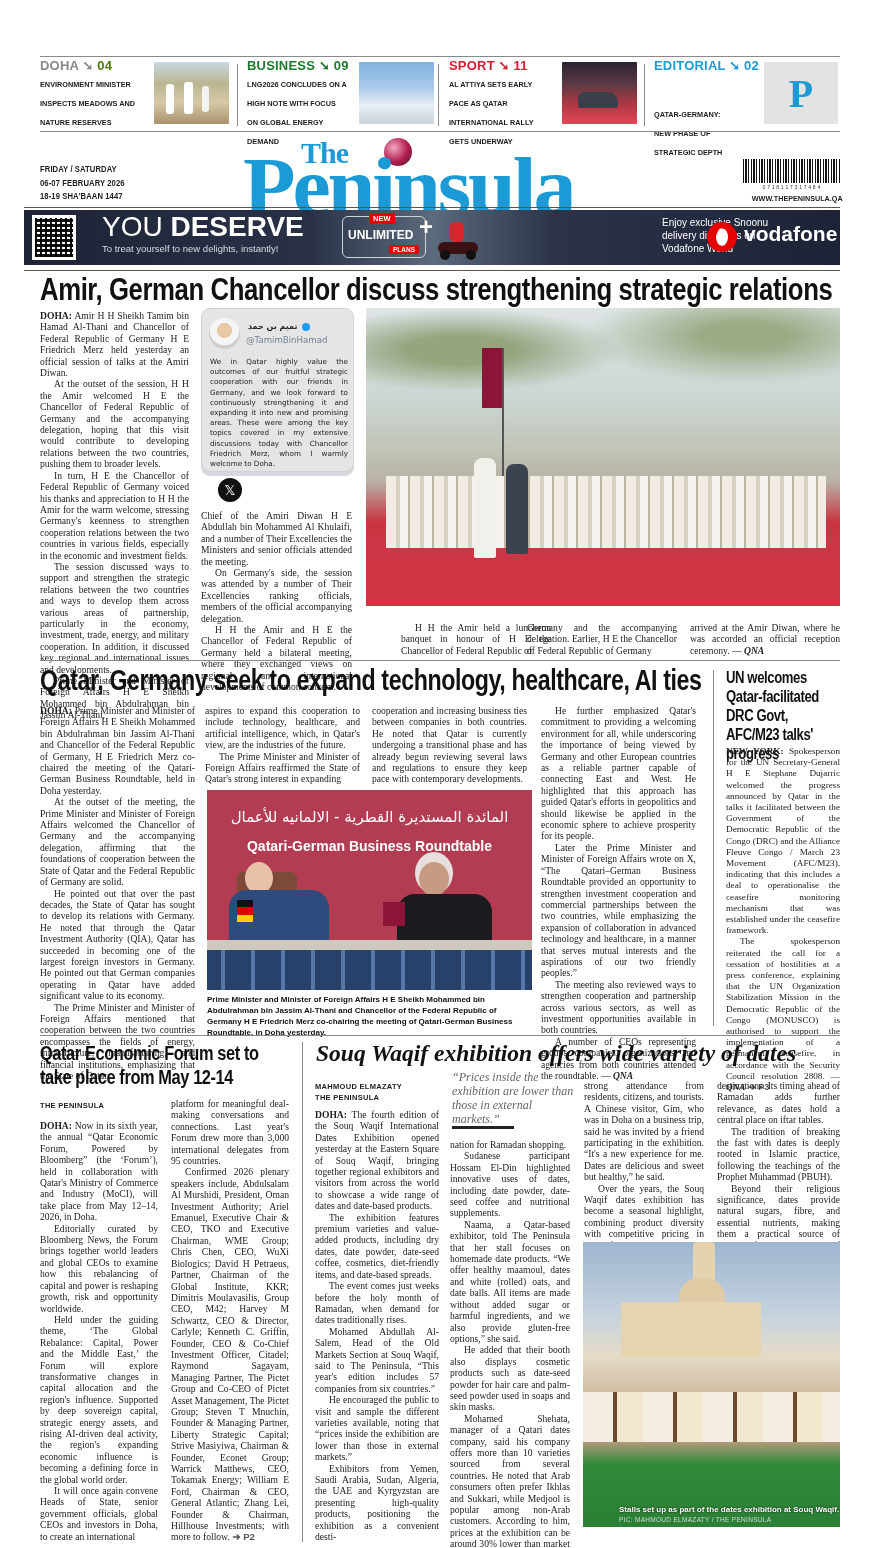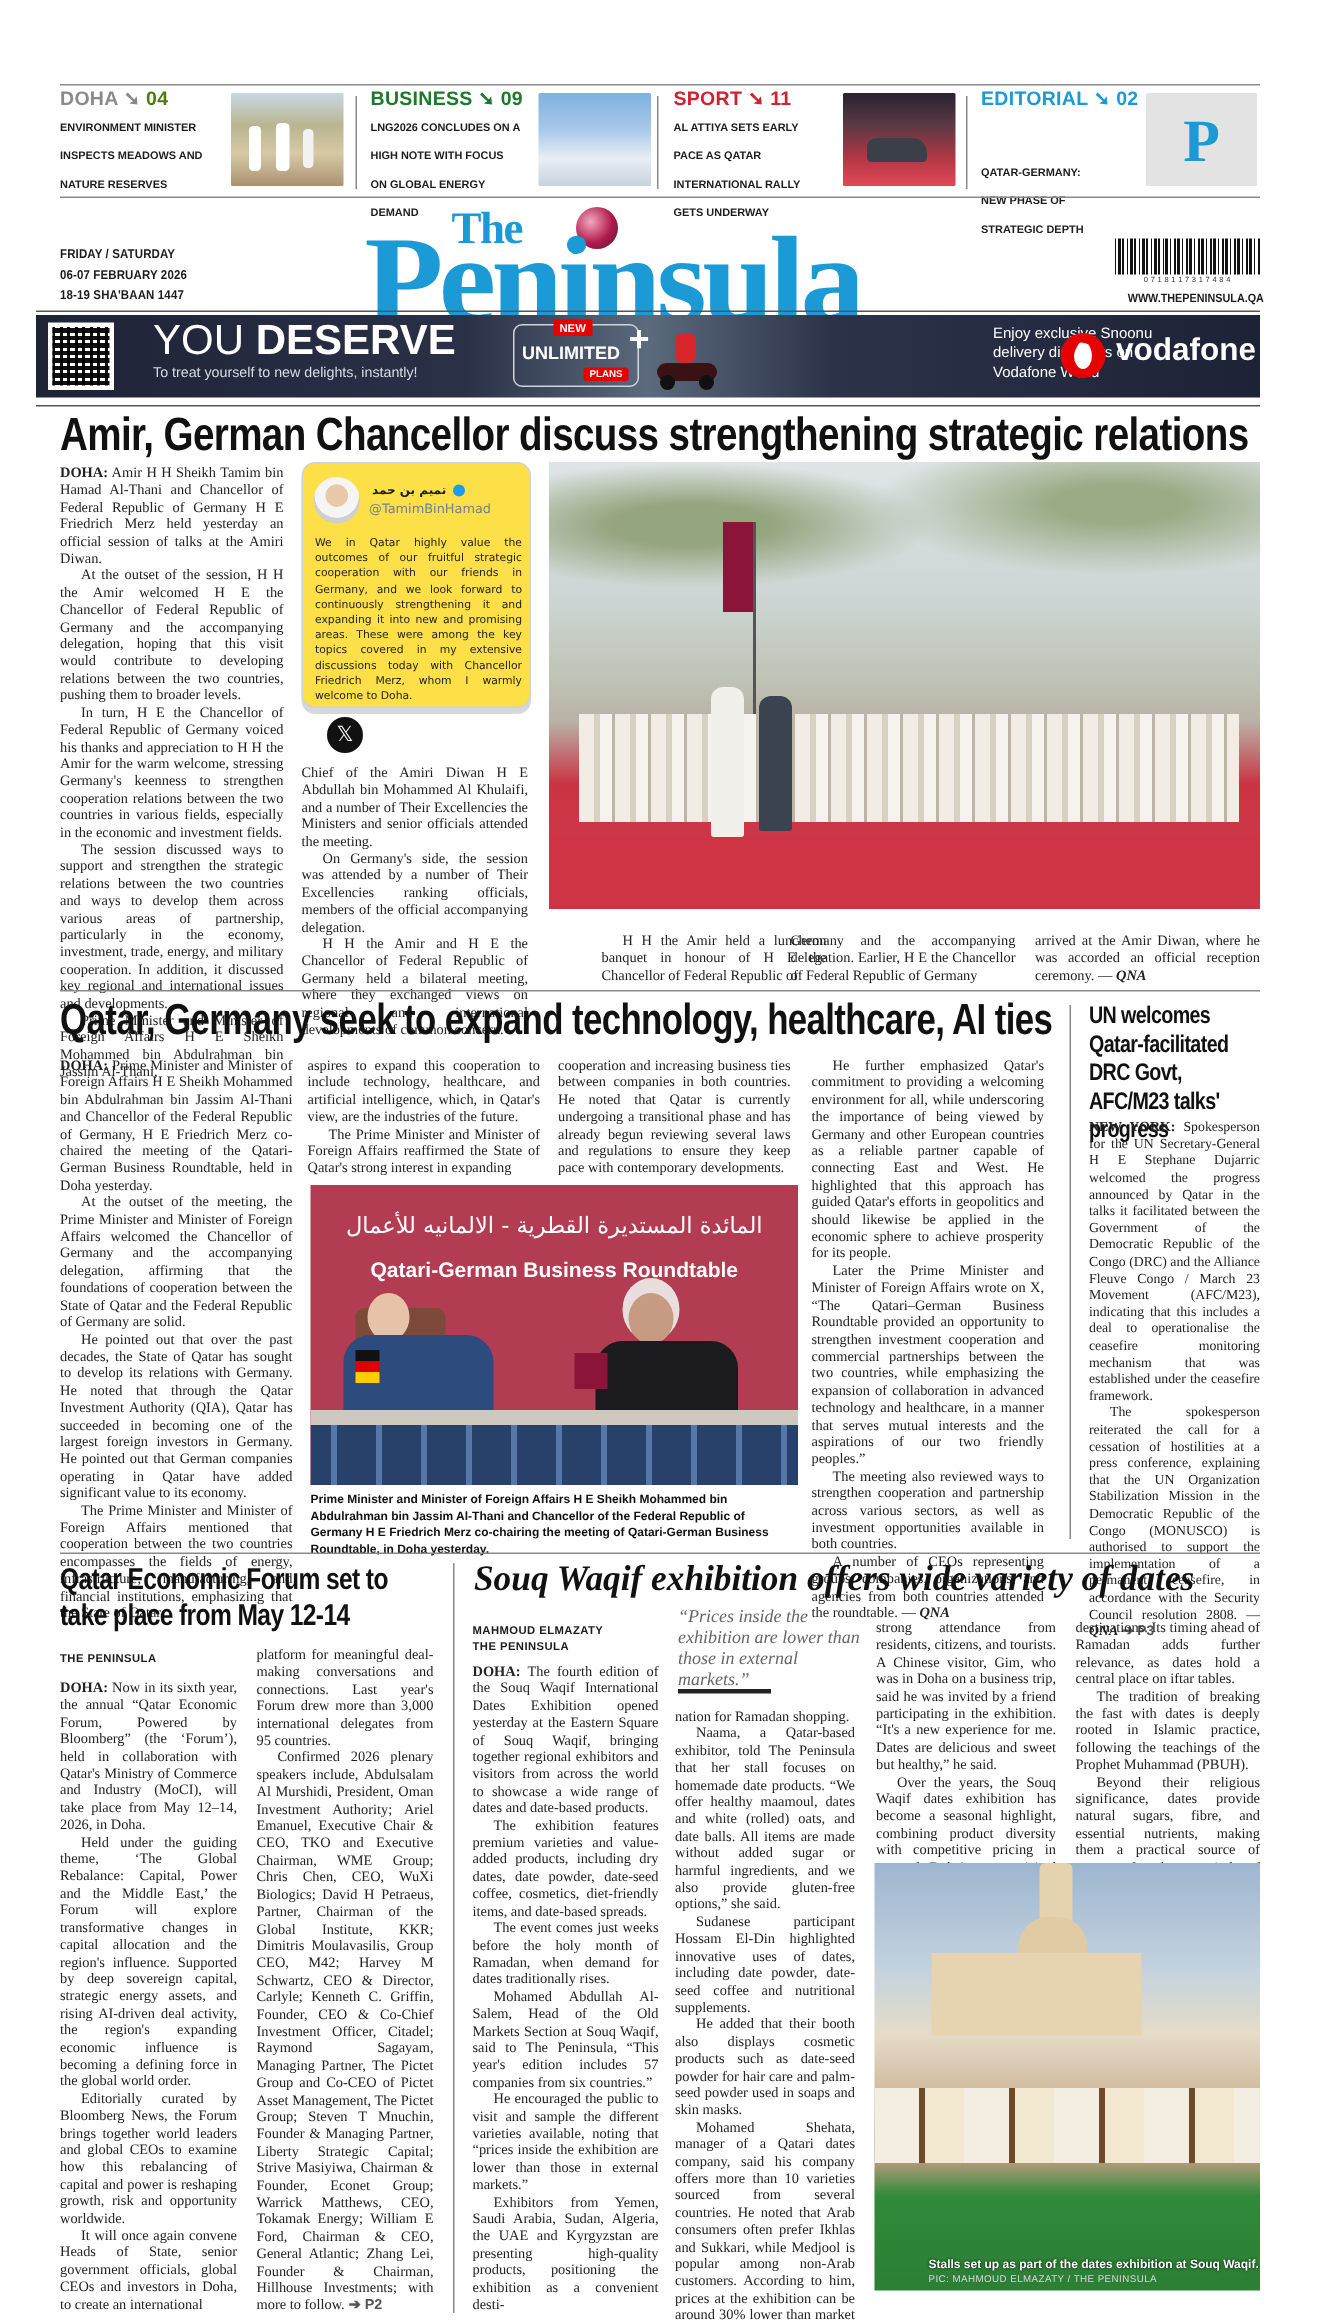--- a/index.html
+++ b/index.html
@@ -26,21 +26,21 @@
 
 .h1{font-family:"Liberation Sans",sans-serif;font-weight:700;color:#111;letter-spacing:-.5px;transform-origin:left top;white-space:nowrap}
 
 .col{position:absolute;font-size:9.6px;line-height:11.4px;text-align:justify;hyphens:auto;color:#222}
 .col p{text-indent:14px}
 .col p.first{text-indent:0}
 .col b.dl{font-weight:700}
 .col i.src{font-weight:700;font-style:italic}
 .arrowref{font-family:"Liberation Sans",sans-serif;font-weight:700;color:#555}
 
-.tweet{position:absolute;left:201px;top:308px;width:153px;height:164px;border:1.5px solid #cfd3d8;border-radius:9px;background:#fde047;box-shadow:0 4px 0 #d5d8dc}
+.tweet{position:absolute;left:201px;top:308px;width:153px;height:164px;border:1.5px solid #cfd3d8;border-radius:9px;background:#e5e5e5;box-shadow:0 4px 0 #d5d8dc}
 .tweet .avatar{position:absolute;left:7px;top:9px;width:31px;height:31px;border-radius:50%;background:radial-gradient(circle at 50% 40%,#e8c9a8 0 30%,#f5f5f5 32% 60%,#cfcfcf 62%)}
 .tweet .name{position:absolute;left:46px;top:13px;font-family:"DejaVu Sans",sans-serif;font-size:8px;font-weight:700;direction:rtl}
 .tweet .verified{display:inline-block;width:8px;height:8px;border-radius:50%;background:#1d9bf0;margin-left:2px;vertical-align:middle}
 .tweet .handle{position:absolute;left:44px;top:26px;font-family:"DejaVu Sans",sans-serif;font-size:8.6px;color:#6f8296}
 .tweet .body{position:absolute;left:8px;top:48px;width:138px;font-family:"DejaVu Sans",sans-serif;font-size:7.2px;line-height:10.2px;color:#222;text-align:justify}
 .xlogo{position:absolute;left:218px;top:478px;width:24px;height:24px;border-radius:50%;background:#111;color:#fff;font-family:"DejaVu Sans",sans-serif;font-size:14px;line-height:24px;text-align:center}
 
 .photo{position:absolute;overflow:hidden}
 .caption{position:absolute;font-family:"Liberation Sans",sans-serif;font-size:8.4px;font-weight:700;line-height:11.3px;color:#111}
 .byline{font-family:"Liberation Sans",sans-serif;font-weight:700;font-size:7.5px;line-height:11px;letter-spacing:.3px}
@@ -225,22 +225,22 @@
   <p><span>The spokesperson reiterated the call for a cessation of hostilities at a press conference, explaining that the UN Organization Stabilization Mission in the Democratic Republic of the Congo (MONUSCO) is authorised to support the implementation of a permanent ceasefire, in accordance with the Security Council resolution 2808. — </span><i class="src">QNA</i><span class="arrowref"> ➔ P3</span></p>
 </div>
 
 <div class="hr" style="left:40px;top:1035px;width:800px;"></div>
 
 <div class="abs h1" style="left:40px;top:1041px;width:290px;white-space:normal;font-size:20px;line-height:24px;transform:scaleX(.82)">Qatar Economic Forum set to take place from May 12-14</div>
 <div class="abs byline" style="left:40px;top:1100px">THE PENINSULA</div>
 
 <div class="col" style="left:40px;top:1120px;width:118px;">
   <p class="first"><b class="dl">DOHA:</b><span> Now in its sixth year, the annual “Qatar Economic Forum, Powered by Bloomberg” (the ‘Forum’), held in collaboration with Qatar's Ministry of Commerce and Industry (MoCI), will take place from May 12–14, 2026, in Doha.</span></p>
+  <p>Editorially curated by Bloomberg News, the Forum brings together world leaders and global CEOs to examine how this rebalancing of capital and power is reshaping growth, risk and opportunity worldwide.</p>
   <p>Held under the guiding theme, ‘The Global Rebalance: Capital, Power and the Middle East,’ the Forum will explore transformative changes in capital allocation and the region's influence. Supported by deep sovereign capital, strategic energy assets, and rising AI-driven deal activity, the region's expanding economic influence is becoming a defining force in the global world order.</p>
-  <p>Editorially curated by Bloomberg News, the Forum brings together world leaders and global CEOs to examine how this rebalancing of capital and power is reshaping growth, risk and opportunity worldwide.</p>
   <p>It will once again convene Heads of State, senior government officials, global CEOs and investors in Doha, to create an international</p>
 </div>
 <div class="col" style="left:171px;top:1098px;width:118px;">
   <p class="first">platform for meaningful deal-making conversations and connections. Last year's Forum drew more than 3,000 international delegates from 95 countries.</p>
   <p><span>Confirmed 2026 plenary speakers include, Abdulsalam Al Murshidi, President, Oman Investment Authority; Ariel Emanuel, Executive Chair &amp; CEO, TKO and Executive Chairman, WME Group; Chris Chen, CEO, WuXi Biologics; David H Petraeus, Partner, Chairman of the Global Institute, KKR; Dimitris Moulavasilis, Group CEO, M42; Harvey M Schwartz, CEO &amp; Director, Carlyle; Kenneth C. Griffin, Founder, CEO &amp; Co-Chief Investment Officer, Citadel; Raymond Sagayam, Managing Partner, The Pictet Group and Co-CEO of Pictet Asset Management, The Pictet Group; Steven T Mnuchin, Founder &amp; Managing Partner, Liberty Strategic Capital; Strive Masiyiwa, Chairman &amp; Founder, Econet Group; Warrick Matthews, CEO, Tokamak Energy; William E Ford, Chairman &amp; CEO, General Atlantic; Zhang Lei, Founder &amp; Chairman, Hillhouse Investments; with more to follow.</span><span class="arrowref"> ➔ P2</span></p>
 </div>
 
 <div class="vsep" style="left:302px;top:1042px;height:500px"></div>
 
 <div class="abs" style="left:316px;top:1040px;font-family:'Liberation Serif',serif;font-style:italic;font-weight:700;font-size:24px;color:#111;white-space:nowrap;transform:scaleX(.98);transform-origin:left top">Souq Waqif exhibition offers wide variety of dates</div>
@@ -257,22 +257,22 @@
   <p>Mohamed Abdullah Al-Salem, Head of the Old Markets Section at Souq Waqif, said to The Peninsula, “This year's edition includes 57 companies from six countries.”</p>
   <p>He encouraged the public to visit and sample the different varieties available, noting that “prices inside the exhibition are lower than those in external markets.”</p>
   <p>Exhibitors from Yemen, Saudi Arabia, Sudan, Algeria, the UAE and Kyrgyzstan are presenting high-quality products, positioning the exhibition as a convenient desti-</p>
 </div>
 
 <div class="pull">“Prices inside the exhibition are lower than those in external markets.”</div>
 <div class="pullbar"></div>
 
 <div class="col" style="left:450px;top:1139px;width:120px;">
   <p class="first">nation for Ramadan shopping.</p>
+  <p>Sudanese participant Hossam El-Din highlighted innovative uses of dates, including date powder, date-seed coffee and nutritional supplements.</p>
   <p>Naama, a Qatar-based exhibitor, told The Peninsula that her stall focuses on homemade date products. “We offer healthy maamoul, dates and white (rolled) oats, and date balls. All items are made without added sugar or harmful ingredients, and we also provide gluten-free options,” she said.</p>
-  <p>Sudanese participant Hossam El-Din highlighted innovative uses of dates, including date powder, date-seed coffee and nutritional supplements.</p>
   <p>He added that their booth also displays cosmetic products such as date-seed powder for hair care and palm-seed powder used in soaps and skin masks.</p>
   <p>Mohamed Shehata, manager of a Qatari dates company, said his company offers more than 10 varieties sourced from several countries. He noted that Arab consumers often prefer Ikhlas and Sukkari, while Medjool is popular among non-Arab customers. According to him, prices at the exhibition can be around 30% lower than market rates due to government support.</p>
 
 </div>
 
 <div class="col" style="left:584px;top:1080px;width:120px;">
   <p class="first">strong attendance from residents, citizens, and tourists. A Chinese visitor, Gim, who was in Doha on a business trip, said he was invited by a friend participating in the exhibition. “It's a new experience for me. Dates are delicious and sweet but healthy,” he said.</p>
   <p>Over the years, the Souq Waqif dates exhibition has become a seasonal highlight, combining product diversity with competitive pricing in one of Doha's most visited cultural</p>
 </div>
 <div class="col" style="left:717px;top:1080px;width:123px;">

